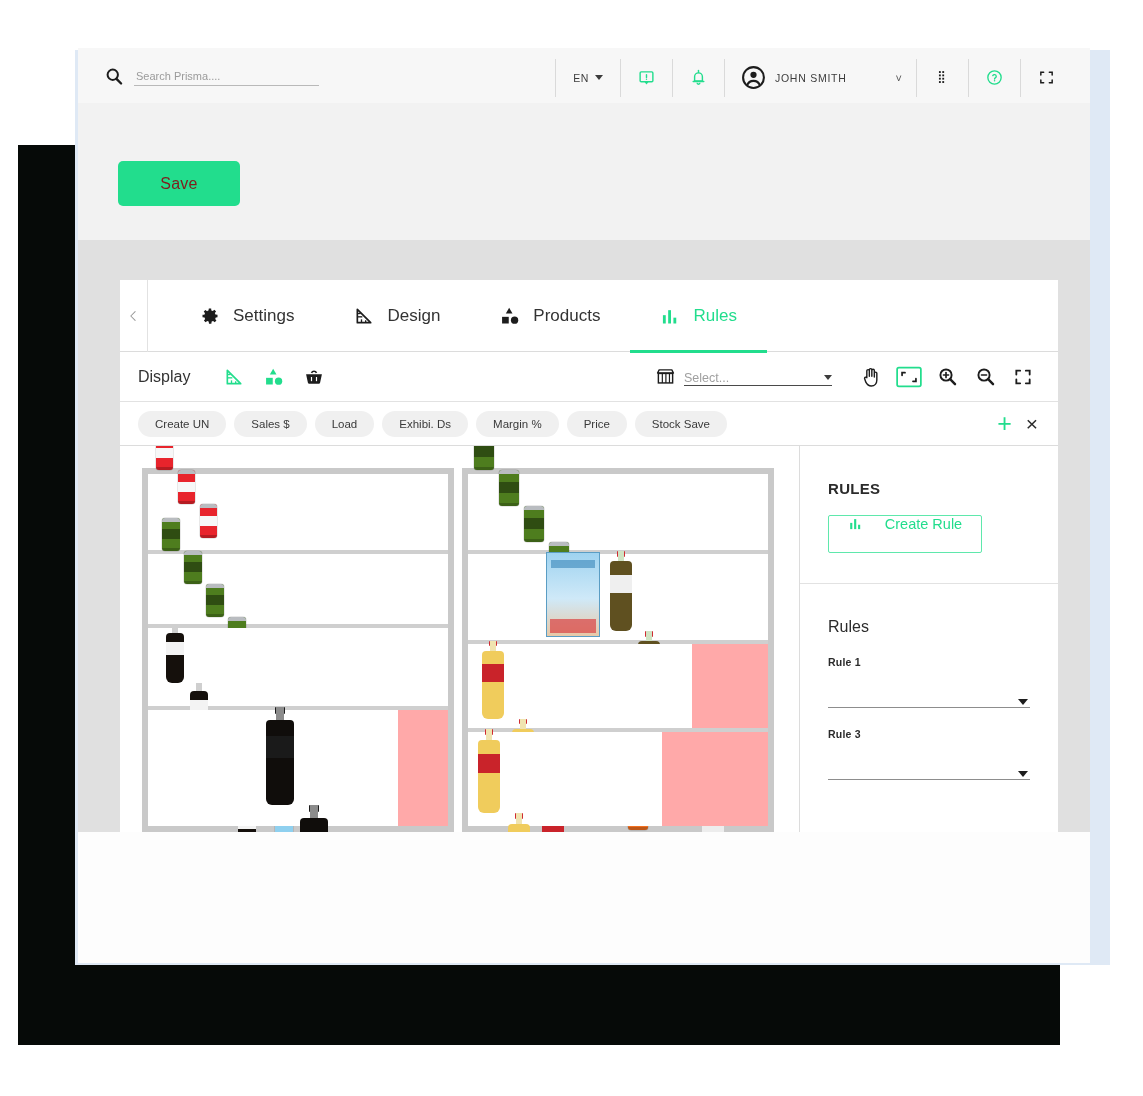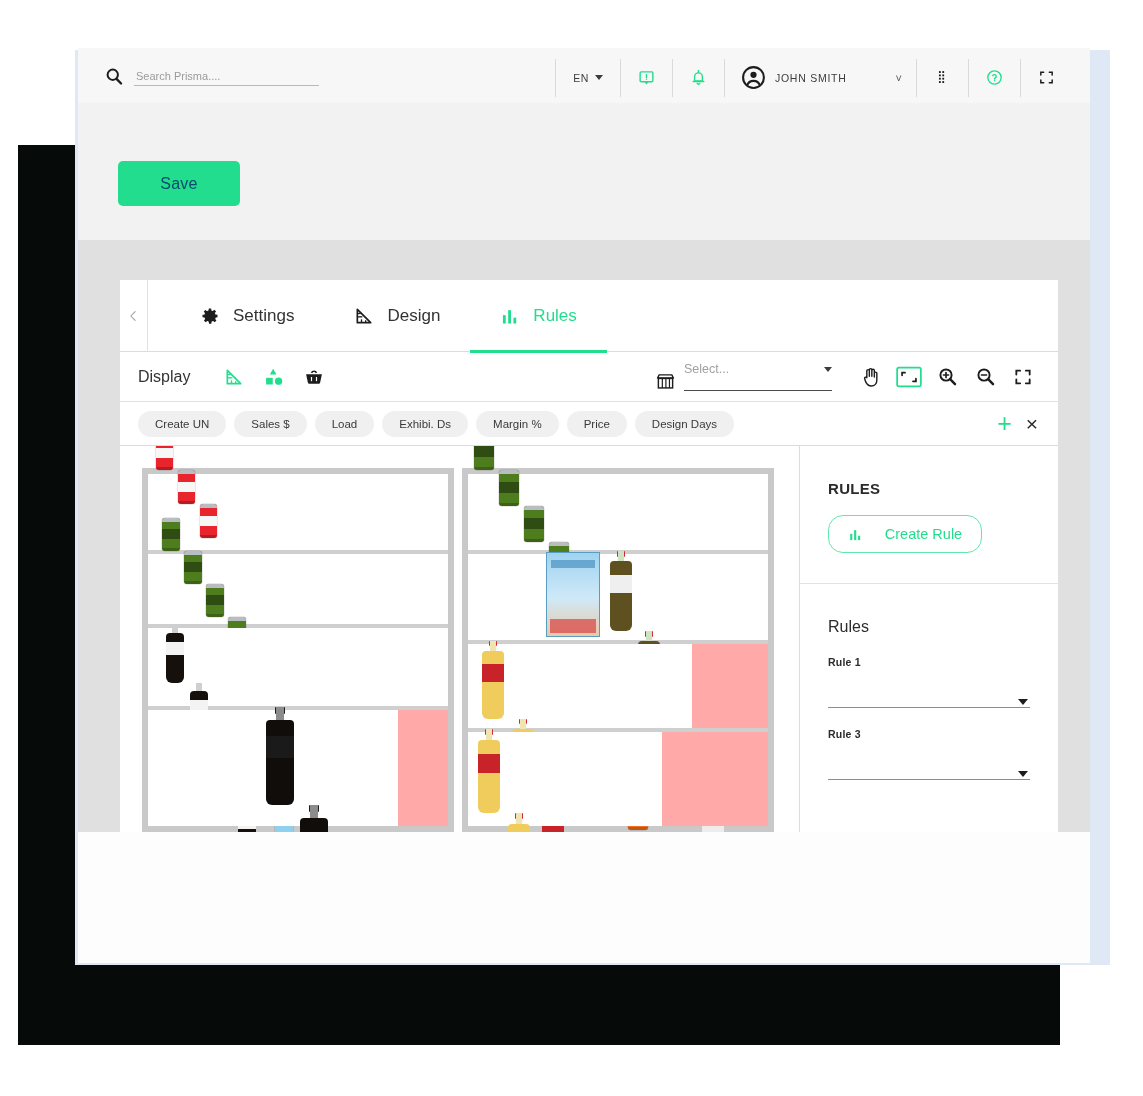--- a/index.html
+++ b/index.html
@@ -49,21 +49,21 @@
   .icn { width:17px; height:17px; display:block; }
   .user-cell { display:flex; align-items:center; gap:9px; padding:0 14px 0 16px; height:38px; cursor:pointer; }
   .user-name { font-size:10.5px; letter-spacing:.75px; color:#3c3c3c; white-space:nowrap; }
   .user-caret { margin-left:40px; }
   
   .page-head { background:#f2f2f2; padding:36px 30px 34px 40px; position:relative; }
   .breadcrumb { font-size:11.5px; color:#6e6e6e; letter-spacing:.1px; }
   .title-row { display:flex; align-items:center; justify-content:space-between; margin-top:22px; }
   .page-title { font-size:32px; font-weight:400; color:#2b2b2b; letter-spacing:-.2px; }
   .save-btn {
-    background:#22dd8d; color:#0c4a6e; border:none; border-radius:5px;
+    background:#22dd8d; color:#7f1d1d; border:none; border-radius:5px;
     width:122px; height:45px; font-size:16px; font-family:"Liberation Sans",sans-serif;
     cursor:pointer; letter-spacing:.2px;
   }
   
   .content-band { background:#e0e0e0; padding:40px 0 0 0; height:592px; }
   .card { margin:0 32px 0 42px; background:#ffffff; height:552px; display:flex; flex-direction:column; }
   
   .tabrow { display:flex; height:72px; border-bottom:1px solid #dcdcdc; }
   .collapse-btn {
     width:28px; display:flex; align-items:center; justify-content:center;
@@ -86,43 +86,43 @@
     padding:0 16px 0 18px;
   }
   .disp-label { font-size:16px; color:#333; margin-right:34px; }
   .disp-icons { display:flex; align-items:center; gap:20px; }
   .disp-ic { width:20px; height:20px; cursor:pointer; }
   .disp-right { margin-left:auto; display:flex; align-items:center; gap:0; }
   .store-sel { display:flex; align-items:flex-end; gap:9px; margin-right:20px; }
   .store-ic { width:19px; height:18px; }
   .sel-line {
     width:148px; border-bottom:1.4px solid #4a4a4a; display:flex; align-items:center;
-    justify-content:space-between; padding-bottom:14px;
+    justify-content:space-between; padding-bottom:0;
   }
   .sel-ph { font-size:12.5px; color:#a0a0a0; }
   .tool-btn { width:38px; height:34px; display:flex; align-items:center; justify-content:center; cursor:pointer; }
   
   .chiprow { height:44px; display:flex; align-items:center; padding:0 14px 0 18px; border-bottom:1px solid #dcdcdc; }
   .chip {
     background:#f0f0f0; border-radius:14px; height:26px; padding:0 17px;
     display:flex; align-items:center; font-size:11.5px; color:#3a3a3a;
     margin-right:8px; cursor:pointer; white-space:nowrap;
   }
   .chip-actions { margin-left:auto; display:flex; align-items:center; gap:14px; padding-right:6px; }
   .plus-btn { color:#22dd8d; font-size:25px; line-height:1; cursor:pointer; font-weight:300; }
   .x-btn { color:#2b2b2b; font-size:21px; line-height:1; cursor:pointer; }
   
   .split { flex:1; display:flex; min-height:0; }
   .planogram-pane { flex:1; background:#ffffff; border-right:1px solid #dcdcdc; position:relative; overflow:hidden; }
   .rules-pane { width:258px; background:#ffffff; display:flex; flex-direction:column; }
   .rules-top { padding:34px 28px 30px 28px; border-bottom:1px solid #e2e2e2; }
   .rules-head { font-size:15px; font-weight:700; color:#2b2b2b; letter-spacing:.3px; }
   .create-rule {
-    margin-top:18px; width:154px; height:38px; border:1.4px solid #5fe8ac; border-radius:15px;
-    background:#fff; color:#22dd8d; display:flex; align-items:center; justify-content:center;
+    margin-top:18px; width:154px; height:38px; border:1.4px solid #5fe8ac; border-radius:2px;
+    background:#fff; color:#22dd8d; display:flex; justify-content:center;
     gap:22px; font-size:14.5px; cursor:pointer; font-family:"Liberation Sans",sans-serif;
   }
   .rules-list { padding:34px 28px 0 28px; }
   .rules-sub { font-size:16px; color:#2b2b2b; margin-bottom:20px; }
   .rule-item { margin-bottom:20px; }
   .rule-lbl { font-size:10.5px; font-weight:700; color:#2b2b2b; letter-spacing:.2px; }
   .rule-sel {
     margin-top:24px; border-bottom:1.6px solid #8d8d8d; height:16px;
     display:flex; align-items:flex-end; justify-content:flex-end; padding-bottom:2px; cursor:pointer;
   }
@@ -271,20 +271,28 @@
               <g stroke="#1d1d1d" stroke-width="1.6">
                 <line x1="4" y1="9" x2="8" y2="9"></line>
                 <line x1="4" y1="13" x2="10" y2="13"></line>
                 <line x1="9" y1="20" x2="9" y2="16"></line>
                 <line x1="14" y1="20" x2="14" y2="17"></line>
               </g>
             </svg>
             <span>Design</span>
           </div>
 
+          <div class="tab" data-active="false">
+            <svg class="tab-ic" viewBox="0 0 24 24">
+              <path d="M11 2 L15 9 L7 9 Z" fill="#1d1d1d"></path>
+              <rect x="2.5" y="13" width="8" height="8" fill="#1d1d1d"></rect>
+              <circle cx="17.5" cy="17" r="4.4" fill="#1d1d1d"></circle>
+            </svg>
+            <span>Products</span>
+          </div>
 
 
           <div class="tab" data-active="true">
             <svg class="tab-ic" viewBox="0 0 24 24">
               <g fill="#22dd8d">
                 <rect x="3.5" y="11" width="3.4" height="10"></rect>
                 <rect x="9.8" y="5" width="3.4" height="16"></rect>
                 <rect x="16.1" y="14" width="3.4" height="7"></rect>
               </g>
             </svg>
@@ -380,21 +388,21 @@
         </div>
       </div>
 
       <div class="chiprow">
         <div class="chip">Create UN</div>
         <div class="chip">Sales $</div>
         <div class="chip">Load</div>
         <div class="chip">Exhibi. Ds</div>
         <div class="chip">Margin %</div>
         <div class="chip">Price</div>
-        <div class="chip">Design Days</div>
+        <div class="chip">Stock Save</div>
         <div class="chip-actions">
           <span class="plus-btn">+</span>
           <span class="x-btn">×</span>
         </div>
       </div>
 
       <div class="split">
 
         <div class="planogram-pane">
 

